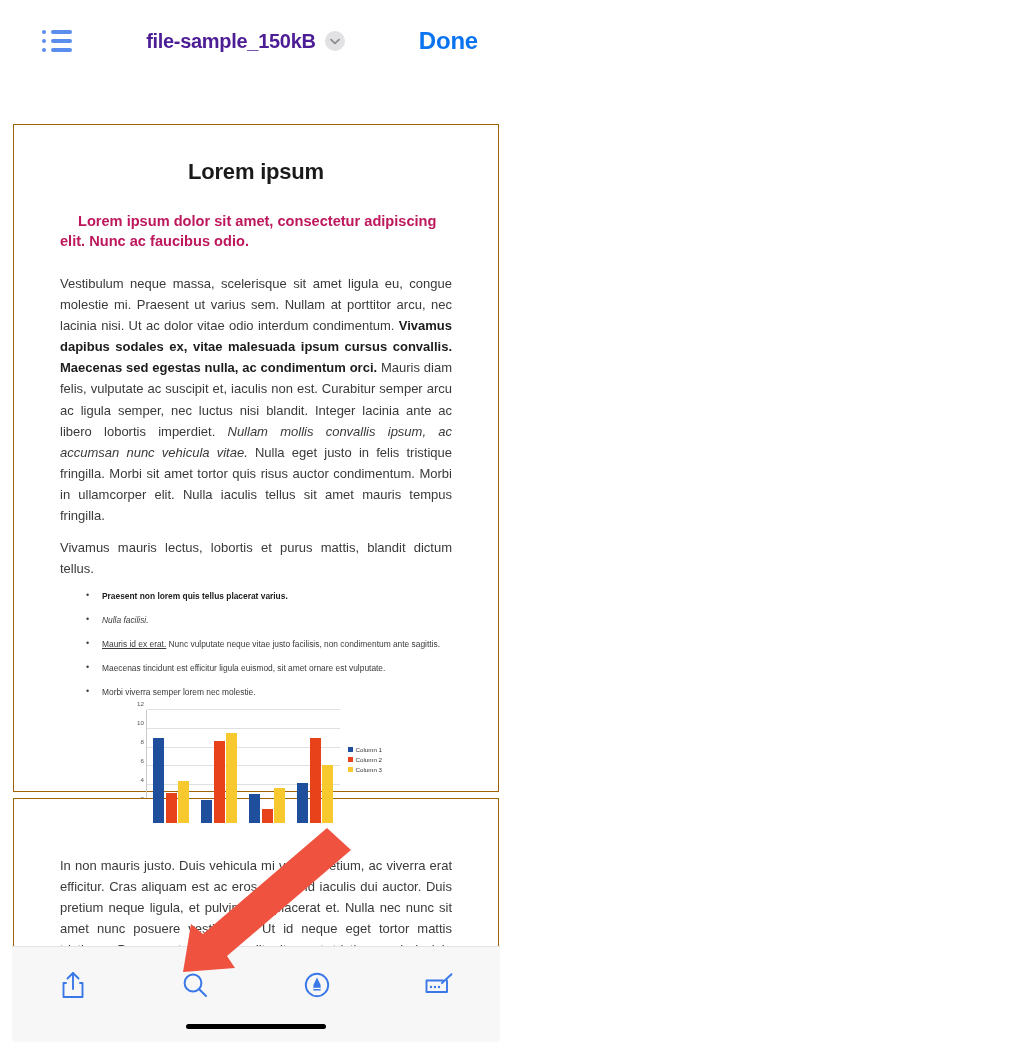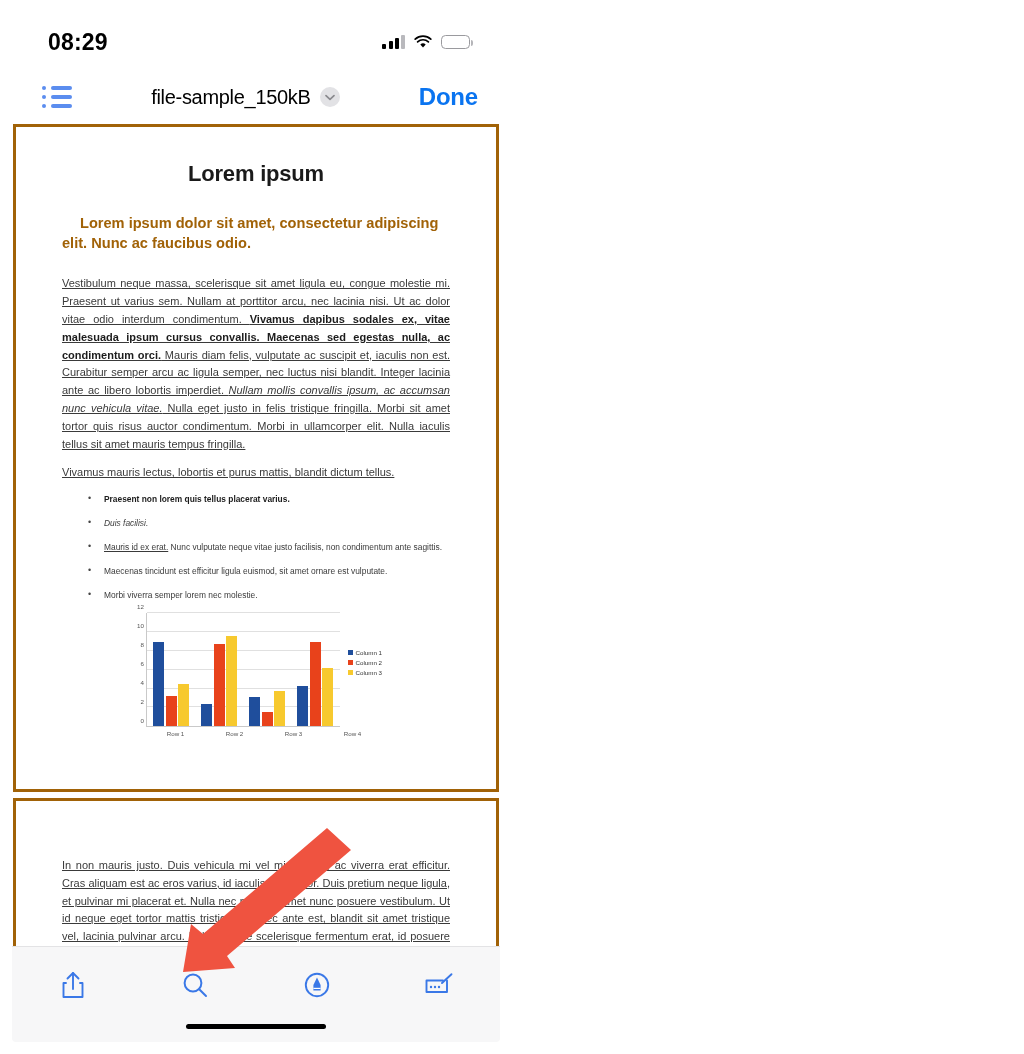--- a/index.html
+++ b/index.html
@@ -36,38 +36,38 @@
 
   
   .navbar { height: 54px; display: flex; align-items: center; padding: 0 22px 0 30px;
             justify-content: space-between; background: #fff; }
   .list-icon { width: 30px; height: 22px; display: flex; flex-direction: column;
                justify-content: space-between; }
   .list-icon .row { display: flex; align-items: center; gap: 5px; }
   .list-icon .dot { width: 4px; height: 4px; border-radius: 50%; background: #5b8def; }
   .list-icon .line { flex: 1; height: 3.4px; border-radius: 2px; background: #5b8def; }
   .nav-title-wrap { display: flex; align-items: center; gap: 9px; }
-  .nav-title { font-size: 20px; font-weight: 400; color: #000000; letter-spacing: -.3px; }
+  .nav-title { font-size: 20px; font-weight: 700; color: #4c1d95; letter-spacing: -.3px; }
   .chev-badge { width: 20px; height: 20px; border-radius: 50%; background: #e2e2e5;
                 display: flex; align-items: center; justify-content: center; }
   .chev-badge svg { display:block; }
   .done-btn { font-size: 24px; color: #0a74f0; font-weight: 700; letter-spacing: -.2px; }
 
   
   .doc-area { position: absolute; left: 0; right: 0; top: 110px; bottom: 0; overflow: hidden; }
-  .page { background: #fff; border: 3px solid #a16207; position: relative; }
+  .page { background: #fff; border: 1px solid #a16207; position: relative; }
   .page.p1 { margin: 0 1px; height: 668px; padding: 34px 46px 0; }
   .page.p2 { margin: 6px 1px 0; height: 180px; padding: 56px 46px 0; }
 
   .doc-title { text-align: center; font-size: 22px; font-weight: 700; color: #1a1a1a;
                letter-spacing: -.2px; margin-bottom: 26px; }
-  .doc-h2 { font-size: 14.6px; font-weight: 700; color: #a16207; line-height: 1.38;
+  .doc-h2 { font-size: 14.6px; font-weight: 700; color: #be185d; line-height: 1.38;
             text-indent: 18px; margin-bottom: 22px; }
-  .doc-p { font-size: 11px; line-height: 1.62; color: #3a3a3a; text-align: justify;
-           margin-bottom: 11px; text-decoration: underline; }
+  .doc-p { font-size: 13px; line-height: 1.62; color: #3a3a3a; text-align: justify;
+           margin-bottom: 11px; }
   .doc-p b { color: #1c1c1c; }
   .doc-p i { font-style: italic; }
   ul.doc-list { list-style: none; margin: 0 0 10px 0; padding: 0 0 0 26px; }
   ul.doc-list li { position: relative; font-size: 8.4px; line-height: 1.55; color: #3a3a3a;
                    margin-bottom: 11px; padding-left: 16px; }
   ul.doc-list li::before { content: "\2022"; position: absolute; left: 0; top: -1px;
                            font-size: 9px; color: #444; }
   .li-b { font-weight: 700; color: #1c1c1c; }
   .li-i { font-style: italic; }
   .li-u { text-decoration: underline; }
@@ -106,37 +106,20 @@
   .arrow { position: absolute; pointer-events: none; }
 </style>
 </head>
 <body>
 
 <div class="stage">
 
   <div class="panel panel-left">
     <div class="panel-inner">
 
-      <div class="statusbar">
-        <div class="clock">08:29</div>
-        <div class="status-icons">
-          <span class="bars">
-              <i></i>
-              <i></i>
-              <i></i>
-              <i></i>
-            </span>
-          <svg width="18" height="14" viewBox="0 0 18 14">
-            <path d="M9 12.4 6.3 9.5a3.9 3.9 0 0 1 5.4 0z" fill="#000"></path>
-            <path d="M3.6 6.9a7.8 7.8 0 0 1 10.8 0" stroke="#000" stroke-width="1.7" fill="none" stroke-linecap="round"></path>
-            <path d="M1.2 4.2a11.4 11.4 0 0 1 15.6 0" stroke="#000" stroke-width="1.7" fill="none" stroke-linecap="round"></path>
-          </svg>
-          <span class="battery"><span class="fill"></span></span>
-        </div>
-      </div>
 
       <div class="navbar">
         <div class="list-icon">
           <div class="row">
               <span class="dot"></span>
               <span class="line"></span>
             </div>
           <div class="row">
               <span class="dot"></span>
               <span class="line"></span>
@@ -161,21 +144,21 @@
         <div class="page p1">
           <div class="doc-title">Lorem ipsum</div>
           <div class="doc-h2">Lorem ipsum dolor sit amet, consectetur adipiscing elit. Nunc ac faucibus odio.</div>
           <p class="doc-p">
             <span>Vestibulum neque massa, scelerisque sit amet ligula eu, congue molestie mi. Praesent ut varius sem. Nullam at porttitor arcu, nec lacinia nisi. Ut ac dolor vitae odio interdum condimentum. </span><b>Vivamus dapibus sodales ex, vitae malesuada ipsum cursus convallis. Maecenas sed egestas nulla, ac condimentum orci.</b><span> Mauris diam felis, vulputate ac suscipit et, iaculis non est. Curabitur semper arcu ac ligula semper, nec luctus nisi blandit. Integer lacinia ante ac libero lobortis imperdiet. </span><i>Nullam mollis convallis ipsum, ac accumsan nunc vehicula vitae.</i><span> Nulla eget justo in felis tristique fringilla. Morbi sit amet tortor quis risus auctor condimentum. Morbi in ullamcorper elit. Nulla iaculis tellus sit amet mauris tempus fringilla.</span>
           </p>
           <p class="doc-p">Vivamus mauris lectus, lobortis et purus mattis, blandit dictum tellus.</p>
 
           <ul class="doc-list">
             <li><span class="li-b">Praesent non </span><span class="li-b">lorem</span><span class="li-b"> quis tellus placerat varius.</span></li>
-            <li><span class="li-i">Duis facilisi.</span></li>
+            <li><span class="li-i">Nulla facilisi.</span></li>
             <li><span class="li-u">Mauris id ex erat.</span><span> Nunc vulputate neque vitae justo facilisis, non condimentum ante sagittis.</span></li>
             <li><span>Maecenas tincidunt est efficitur ligula euismod, sit amet ornare est vulputate.</span></li>
             <li><span>Morbi viverra semper </span><span>lorem</span><span> nec molestie.</span></li>
           </ul>
 
           <div class="chart-wrap">
             <div style="display:flex">
               <div class="chart" style="flex:1">
                 <div class="c-yaxis" id="yaxisL">
                     <span style="bottom: 0%;">0</span>

